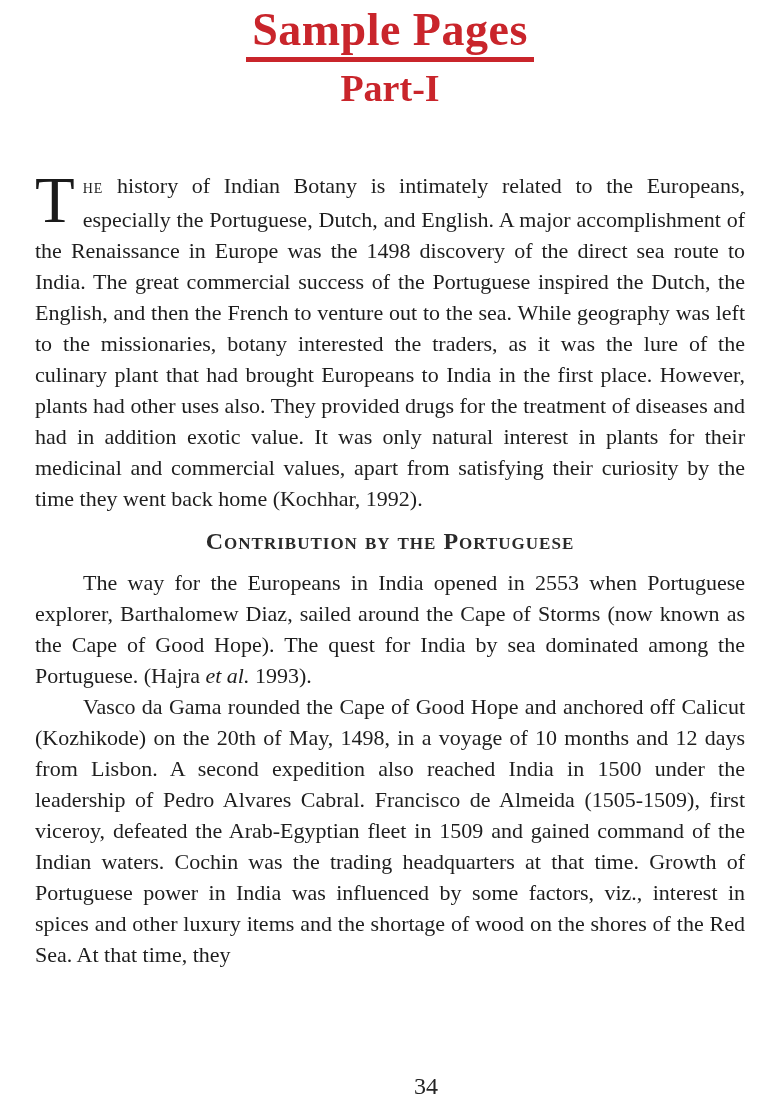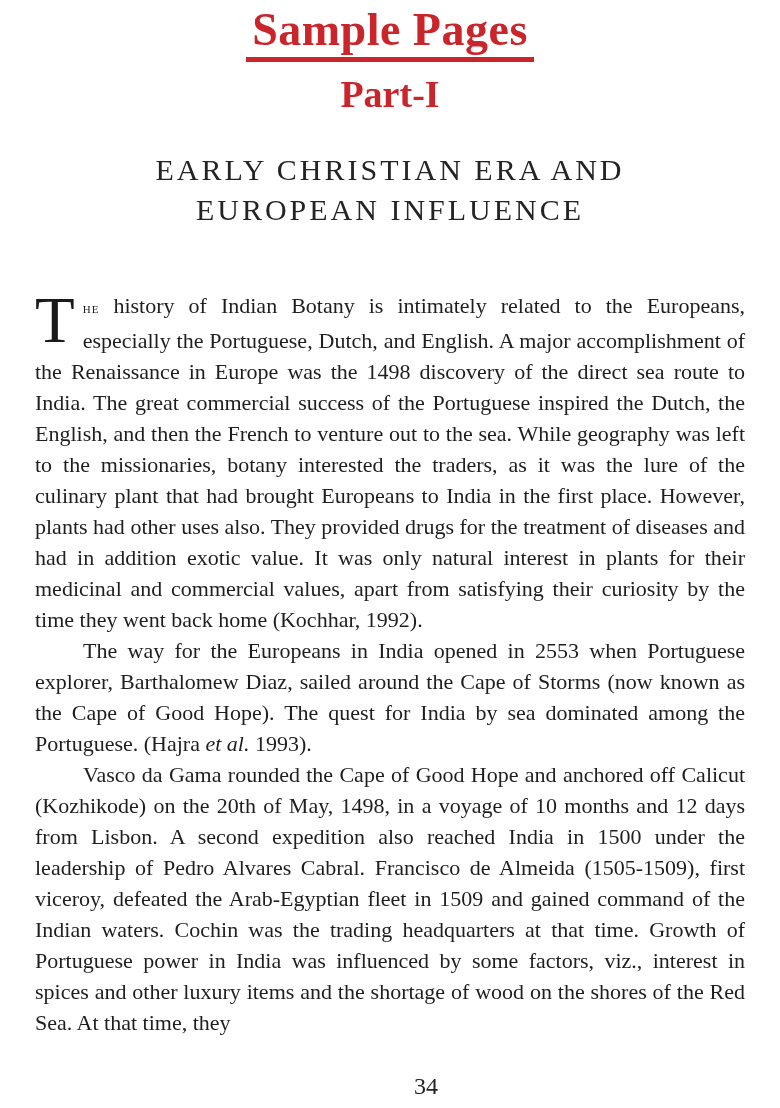--- a/index.html
+++ b/index.html
@@ -31,21 +31,21 @@
     border-bottom: 5px solid #c9252b;
     padding: 0 6px 3px 6px;
     letter-spacing: 0.5px;
   }
   .part-label {
     text-align: center;
     font-size: 38px;
     font-weight: bold;
     color: #c9252b;
     line-height: 1.1;
-    margin-top: 12px;
+    margin-top: 6px;
   }
   .chapter-title {
     margin-top: 34px;
     text-align: center;
     font-size: 30px;
     letter-spacing: 3px;
     line-height: 40px;
     color: #242424;
   }
   .body-text {
@@ -61,21 +61,21 @@
     text-indent: 48px;
   }
   .dropcap {
     float: left;
     font-size: 65px;
     line-height: 52px;
     padding: 4px 8px 0 0;
     color: #1a1a1a;
   }
   .smallcaps-lead {
-    font-size: 11px;
+    font-size: 14px;
     letter-spacing: 1px;
   }
   .section-heading {
     text-align: center;
     font-variant: small-caps;
     font-size: 24px;
     letter-spacing: 1px;
     color: #2a2a2a;
     margin: 12px 0 10px 0;
   }
@@ -98,29 +98,26 @@
 <body>
 
 <div class="page">
 
   <div class="banner">
     <span class="sample-pages">Sample Pages</span>
   </div>
 
   <div class="part-label">Part-I</div>
 
-  <div class="chapter-title">
-    <div>EARLY CHRISTIAN ERA AND</div>
-    <div>EUROPEAN INFLUENCE</div>
-  </div>
 
   <div class="body-text">
 
     <p class="para"><span class="dropcap">T</span><span class="smallcaps-lead">HE</span><span> history of Indian Botany is intimately related to the Europeans, especially the Portuguese, Dutch, and English. A major accomplishment of the Renaissance in Europe was the 1498 discovery of the direct sea route to India. The great commercial success of the Portuguese inspired the Dutch, the English, and then the French to venture out to the sea. While geography was left to the missionaries, botany interested the traders, as it was the lure of the culinary plant that had brought Europeans to India in the first place. However, plants had other uses also. They provided drugs for the treatment of diseases and had in addition exotic value. It was only natural interest in plants for their medicinal and commercial values, apart from satisfying their curiosity by the time they went back home (Kochhar, 1992).</span></p>
 
+    <h3 class="section-heading">Contribution by the Portuguese</h3>
 
     <p class="para indented"><span>The way for the Europeans in India opened in 2553 when Portuguese explorer, Barthalomew Diaz, sailed around the Cape of Storms (now known as the Cape of Good Hope). The quest for India by sea dominated among the Portuguese. (Hajra </span><span class="italic">et al.</span><span> 1993).</span></p>
 
     <p class="para indented">Vasco da Gama rounded the Cape of Good Hope and anchored off Calicut (Kozhikode) on the 20th of May, 1498, in a voyage of 10 months and 12 days from Lisbon. A second expedition also reached India in 1500 under the leadership of Pedro Alvares Cabral. Francisco de Almeida (1505-1509), first viceroy, defeated the Arab-Egyptian fleet in 1509 and gained command of the Indian waters. Cochin was the trading headquarters at that time. Growth of Portuguese power in India was influenced by some factors, viz., interest in spices and other luxury items and the shortage of wood on the shores of the Red Sea. At that time, they</p>
 
   </div>
 
   <div class="page-number">34</div>
 
 </div>

